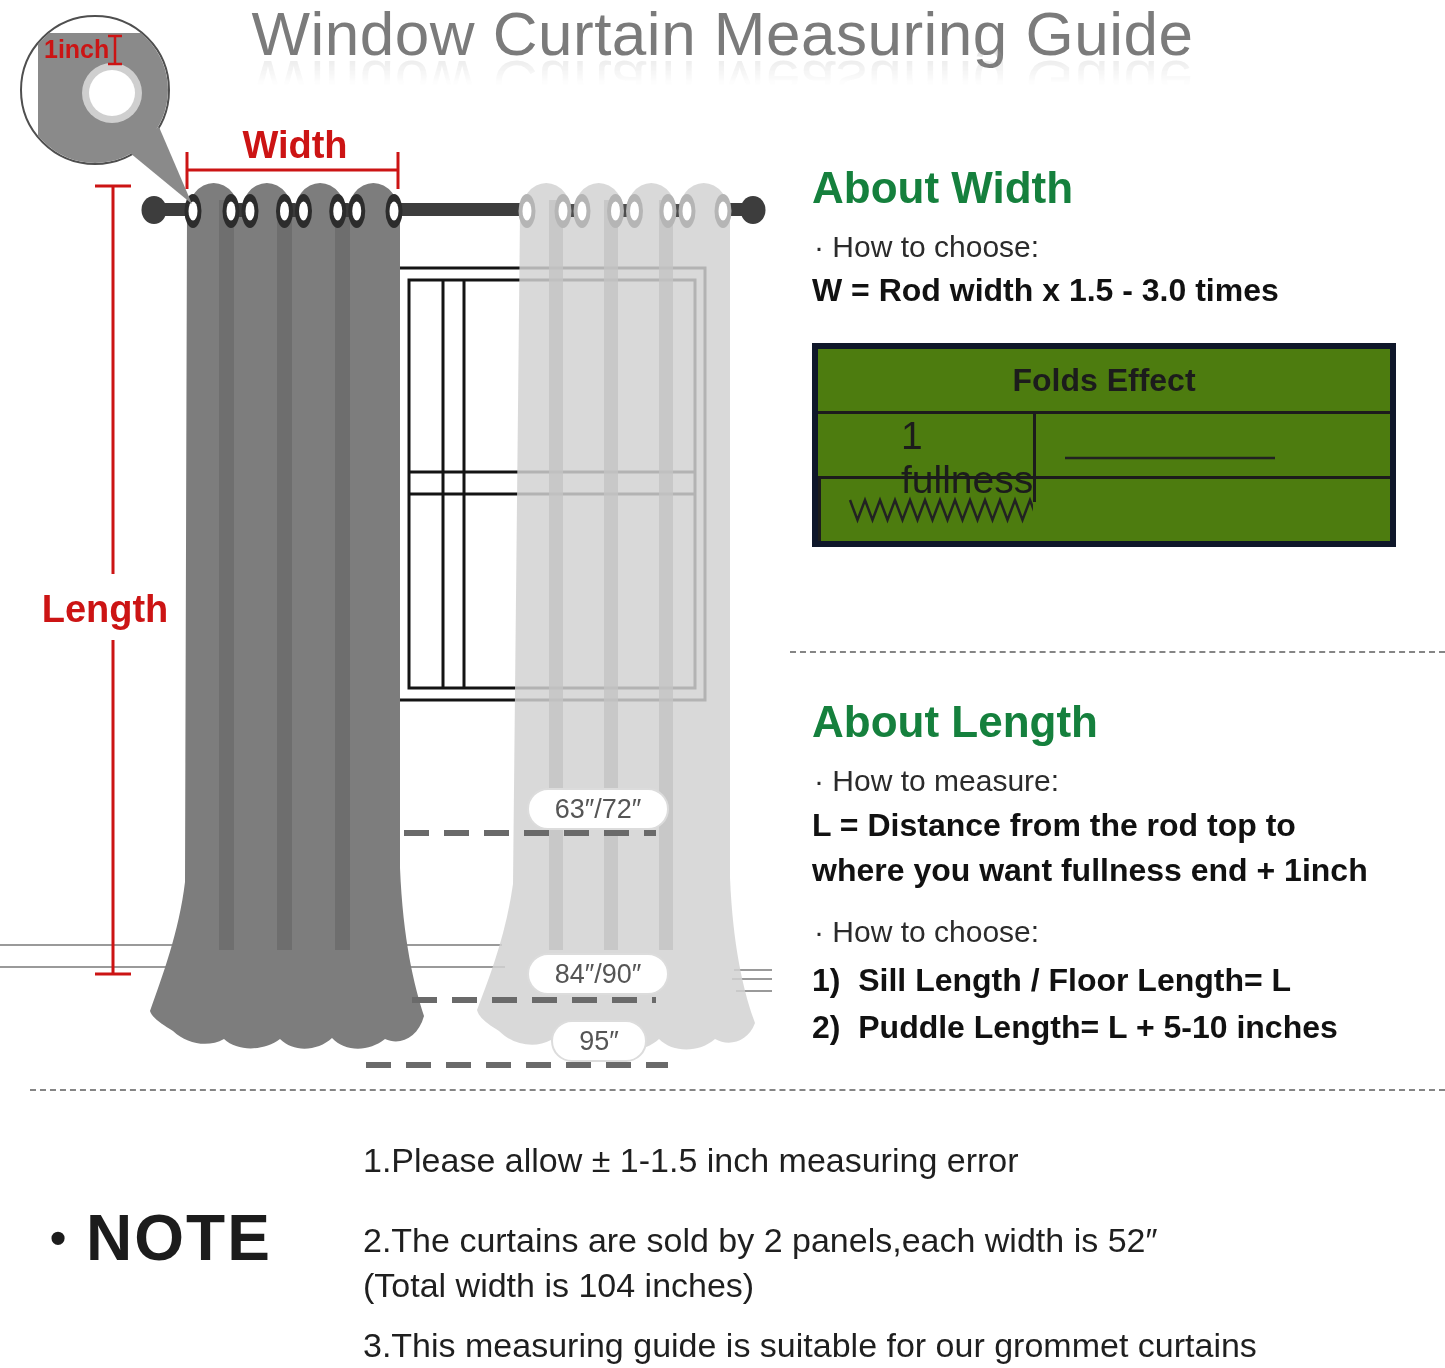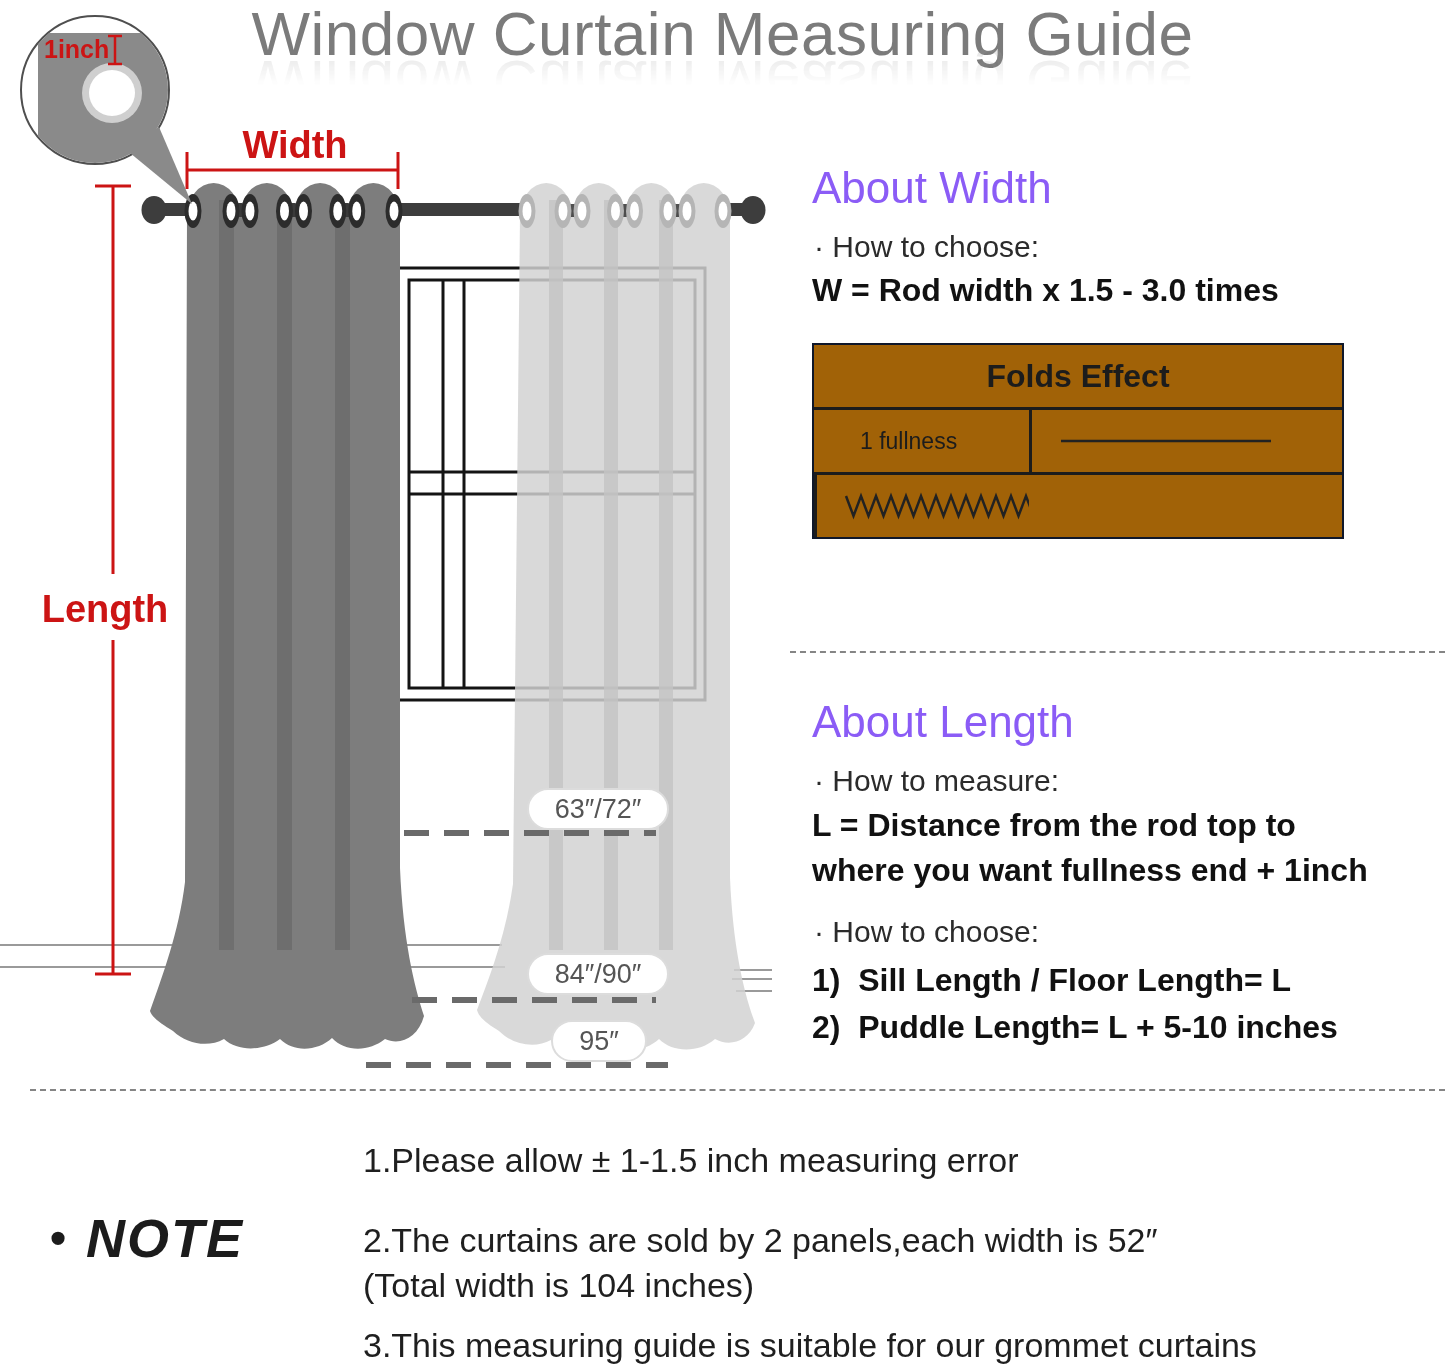--- a/index.html
+++ b/index.html
@@ -16,38 +16,38 @@
     font-size:62px;font-weight:400;color:#9a9a9a;letter-spacing:.5px;line-height:64px;
     transform:scaleY(-1);margin-top:-16px;opacity:.45;
     -webkit-mask-image:linear-gradient(to top,rgba(0,0,0,.55) 0%,transparent 55%);
             mask-image:linear-gradient(to top,rgba(0,0,0,.55) 0%,transparent 55%);
   }
 
   
   .illustration{left:0;top:0;}
 
   
-  .h2{font-size:44px;font-weight:400;color:#8b5cf6;}
+  .h2{font-size:44px;font-weight:700;color:#15803d;}
   .bullet-line{font-size:30px;font-weight:400;color:#2b2b2b;}
   .formula{font-size:32px;font-weight:700;color:#111;white-space:pre;}
 
-  .ftable{left:812px;top:343px;width:532px;border:2px solid #0f172a;box-sizing:border-box;background:#a16207;}
+  .ftable{left:812px;top:343px;width:584px;border:6px solid #0f172a;box-sizing:border-box;background:#4d7c0f;}
   .ft-header{height:62px;display:flex;align-items:center;justify-content:center;
              font-size:32px;font-weight:700;border-bottom:3px solid #1c1c1c;}
   .ft-row{display:grid;grid-template-columns:215px 1fr;height:62px;border-bottom:3px solid #1c1c1c;}
   .ft-row:last-child{border-bottom:none;}
-  .ft-label{display:flex;align-items:center;padding-left:46px;font-size:23px;}
+  .ft-label{display:flex;align-items:center;padding-left:46px;font-size:39px;margin-left:37px;}
   .ft-pattern{border-left:3px solid #1c1c1c;display:flex;align-items:center;padding-left:24px;}
 
   .dashed-divider{border-top:2px dashed #858585;height:0;}
 
   
   .note-label{left:50px;top:1206px;display:flex;align-items:center;}
   .note-bullet{font-size:46px;font-weight:700;margin-right:20px;line-height:64px;}
-  .note-heading{font-size:54px;font-weight:800;letter-spacing:2px;line-height:64px;font-style:italic;}
+  .note-heading{font-size:64px;font-weight:800;letter-spacing:2px;line-height:64px;}
   .note-line{left:363px;font-size:34px;font-weight:400;color:#1f1f1f;white-space:pre;}
 </style>
 </head>
 <body>
 
 <div class="abs title-wrap">
   <div class="title-text">Window Curtain Measuring Guide</div>
   <div class="title-reflection" aria-hidden="true">Window Curtain Measuring Guide</div>
 </div>
 

